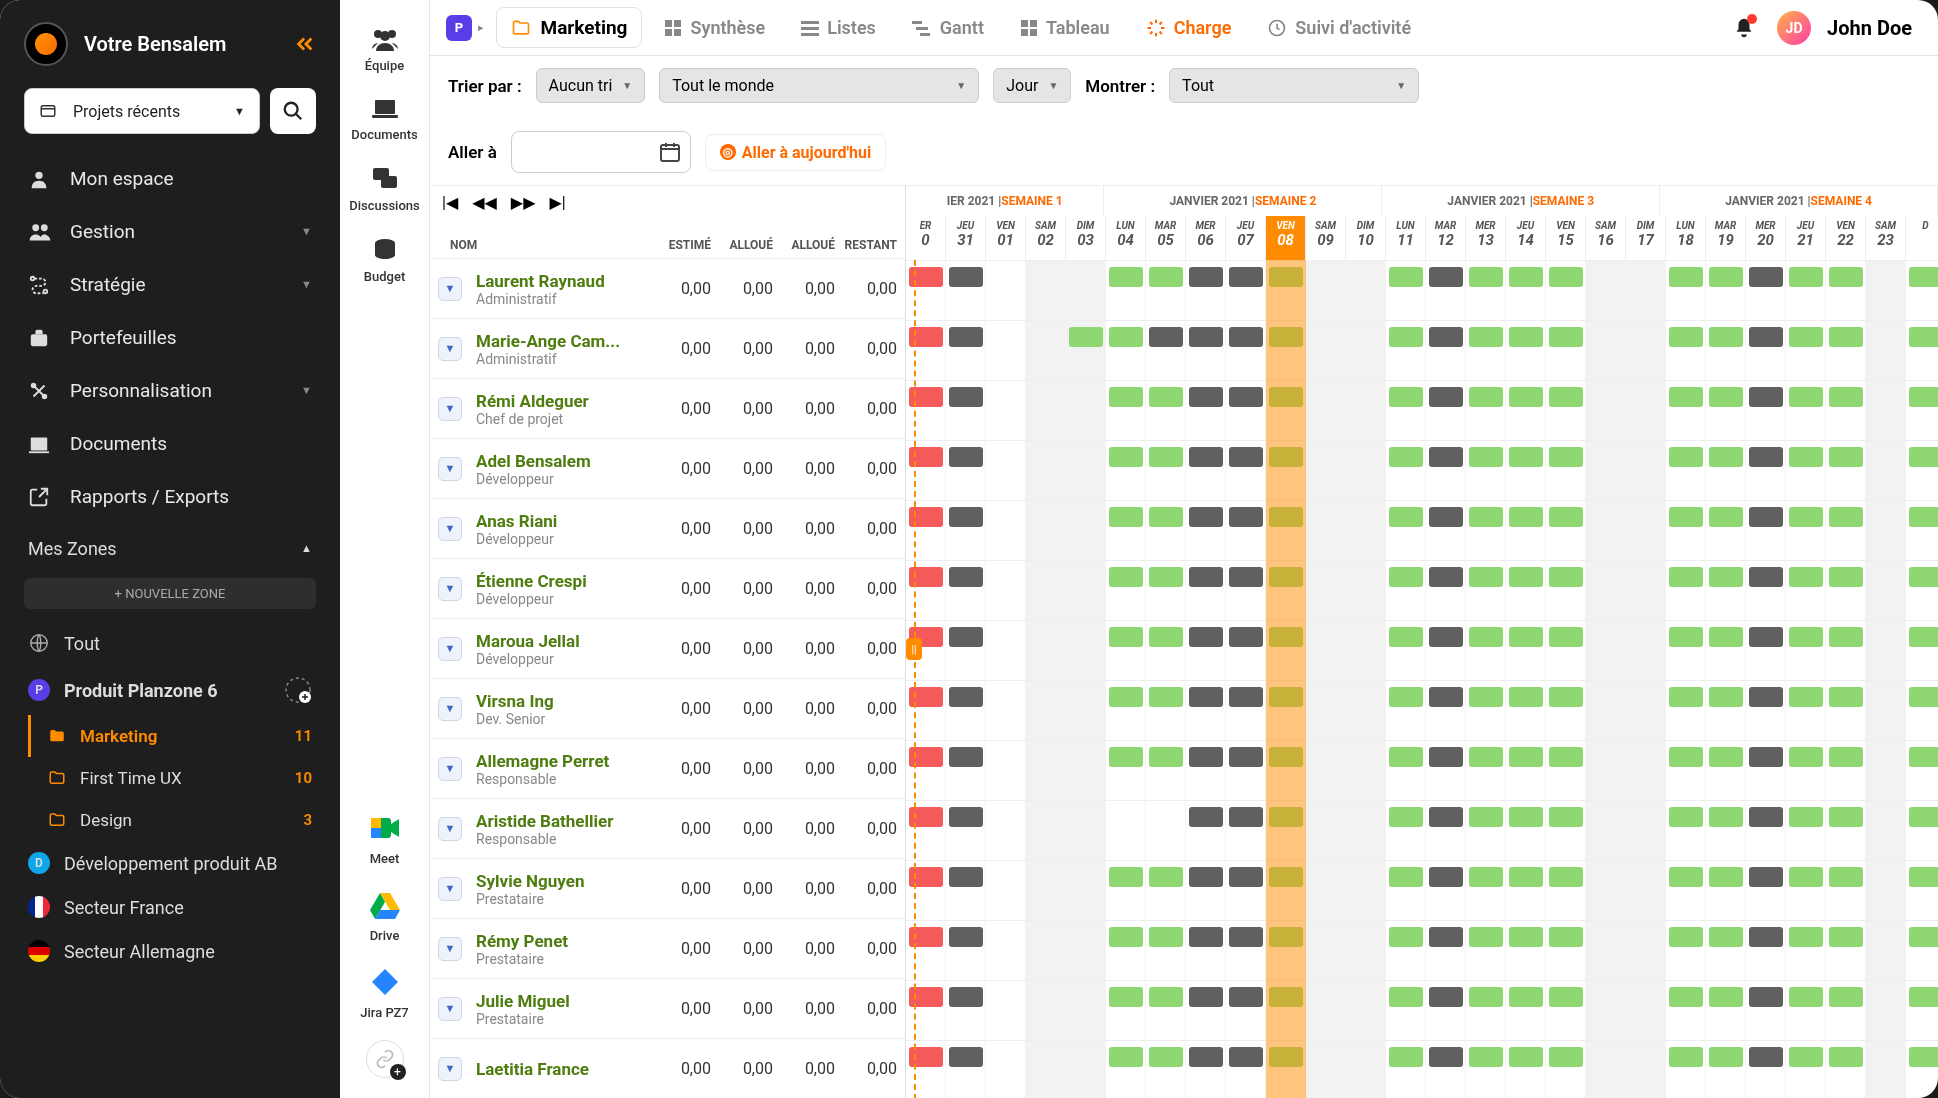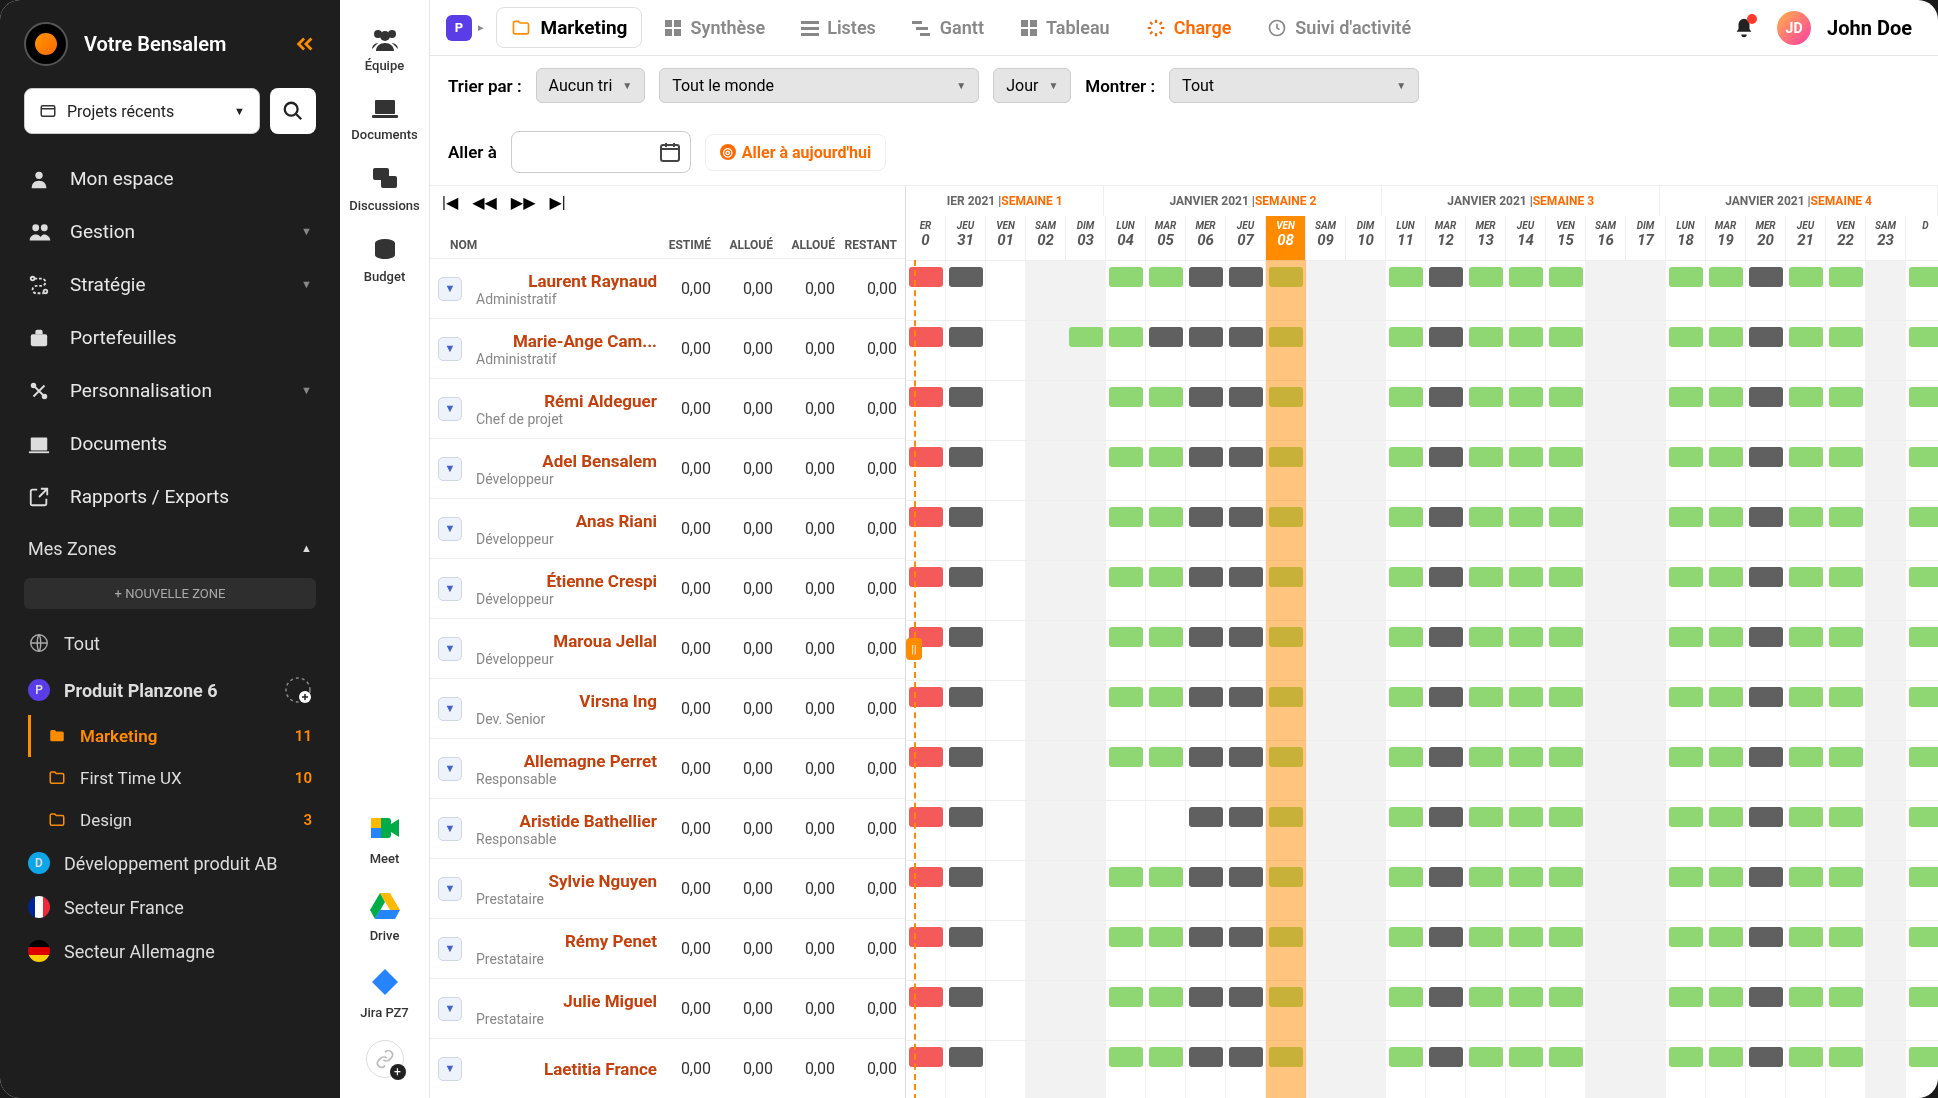--- a/index.html
+++ b/index.html
@@ -7,21 +7,21 @@
 .app { display: flex; width: 1938px; height: 1098px; background: #fff; border-radius: 20px; overflow: hidden; margin: 0 auto; transform-origin: top left; }
 
 
 .sidebar { width: 340px; background: #1e1e1e; color: #fff; display: flex; flex-direction: column; flex-shrink: 0; }
 .sidebar-header { display: flex; align-items: center; padding: 22px 24px; gap: 16px; }
 .logo { width: 44px; height: 44px; border-radius: 50%; background: #000; border: 2px solid #555; display: flex; align-items: center; justify-content: center; flex-shrink: 0; }
 .logo-inner { width: 22px; height: 22px; border-radius: 50%; background: linear-gradient(135deg, #ff9500, #ff6a00); position: relative; }
 .brand { font-size: 20px; font-weight: 600; flex: 1; }
 .collapse-btn { color: #ff8c00; font-size: 24px; cursor: pointer; }
 .recent-row { display: flex; gap: 10px; padding: 0 24px 18px; }
-.recent-select { flex: 1; background: #fff; color: #222; border-radius: 8px; padding: 10px 14px; display: flex; align-items: center; gap: 10px; border: 1px solid #ccc; cursor: pointer; }
+.recent-select { flex: 1; background: #fff; color: #222; border-radius: 8px; padding: 10px 14px; display: flex; align-items: center; gap: 16px; border: 1px solid #ccc; cursor: pointer; }
 .recent-select .caret { margin-left: auto; font-size: 11px; }
 .search-btn { width: 46px; height: 46px; background: #fff; border-radius: 8px; display: flex; align-items: center; justify-content: center; cursor: pointer; }
 .nav-item { display: flex; align-items: center; padding: 15px 28px; gap: 18px; font-size: 19px; cursor: pointer; color: #e8e8e8; }
 .nav-item .caret { margin-left: auto; font-size: 11px; color: #888; }
 .nav-icon { width: 24px; text-align: center; font-size: 20px; }
 .zones-header { display: flex; align-items: center; padding: 15px 28px; font-size: 18px; color: #ddd; }
 .zones-header .caret { margin-left: auto; font-size: 11px; }
 .new-zone { margin: 4px 24px 12px; background: #2e2e2e; color: #aaa; text-align: center; padding: 8px; border-radius: 6px; font-size: 13px; cursor: pointer; }
 .zone-item { display: flex; align-items: center; padding: 11px 28px; gap: 14px; font-size: 18px; cursor: pointer; color: #ddd; }
 .zone-badge { width: 22px; height: 22px; border-radius: 50%; display: flex; align-items: center; justify-content: center; font-size: 12px; font-weight: 600; flex-shrink: 0; }
@@ -68,21 +68,21 @@
 .grid-wrap { flex: 1; display: flex; overflow: hidden; position: relative; }
 .left-pane { width: 476px; flex-shrink: 0; display: flex; flex-direction: column; border-right: 1px solid #ddd; }
 .nav-controls { height: 34px; display: flex; align-items: center; gap: 14px; padding: 0 12px; font-size: 16px; }
 .nav-controls span { cursor: pointer; }
 .col-headers { height: 40px; display: flex; align-items: flex-end; padding: 0 0 6px 20px; font-size: 12px; font-weight: 700; color: #555; }
 .ch-nom { flex: 1; }
 .ch-num { width: 62px; text-align: right; padding-right: 8px; }
 .person-row { height: 60px; border-top: 1px solid #eee; display: flex; align-items: center; padding-left: 8px; }
 .expand { width: 24px; height: 24px; border: 1px solid #cfd6e4; border-radius: 5px; background: #eef2fb; color: #4864c4; display: flex; align-items: center; justify-content: center; font-size: 11px; cursor: pointer; margin-right: 14px; }
 .p-info { flex: 1; min-width: 0; }
-.p-name { font-size: 17px; font-weight: 700; color: #c2410c; white-space: nowrap; overflow: hidden; text-overflow: ellipsis; text-align: right; }
+.p-name { font-size: 17px; font-weight: 700; color: #4d7c0f; white-space: nowrap; overflow: hidden; text-overflow: ellipsis; }
 .p-role { font-size: 14px; color: #888; }
 .p-num { width: 62px; text-align: right; padding-right: 8px; font-size: 16px; color: #333; }
 
 .right-pane { flex: 1; overflow: hidden; position: relative; }
 .timeline-header { height: 74px; display: flex; flex-direction: column; }
 .week-row { height: 30px; display: flex; }
 .week-cell { border-right: 1px solid #eee; font-size: 12px; font-weight: 700; color: #666; display: flex; align-items: center; justify-content: center; white-space: nowrap; }
 .week-cell .wk { color: #ff6a00; }
 .day-row { height: 44px; display: flex; font-style: italic; }
 .day-cell { width: 40px; border-right: 1px solid #eee; text-align: center; font-size: 11px; font-weight: 700; color: #555; padding-top: 4px; flex-shrink: 0; }

